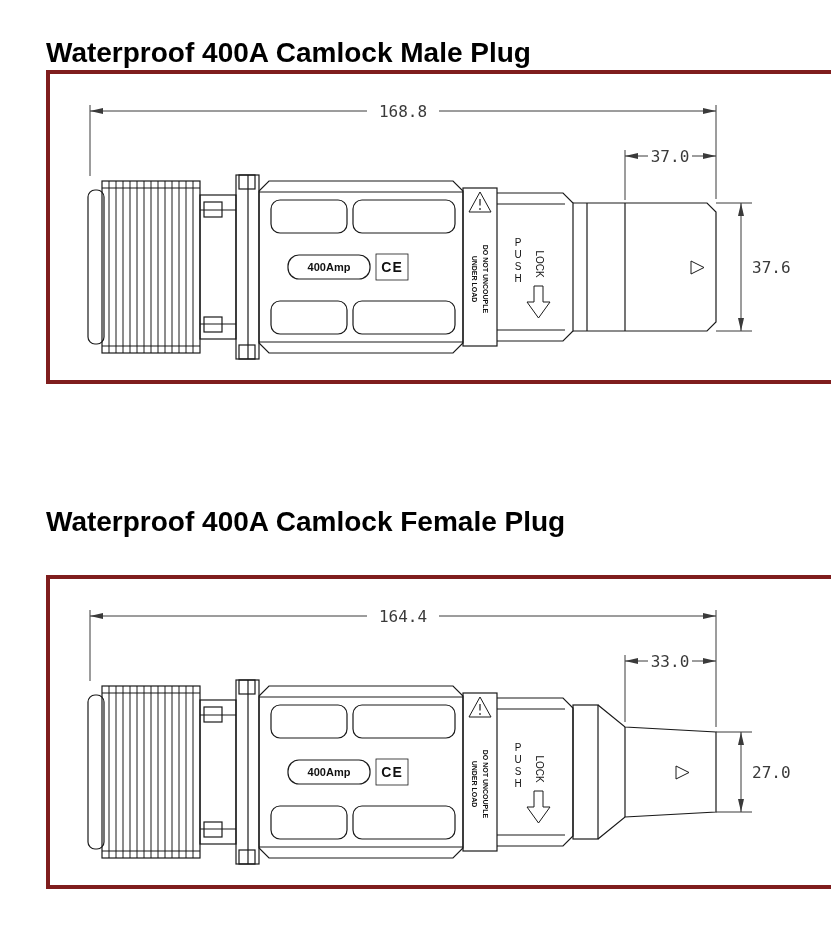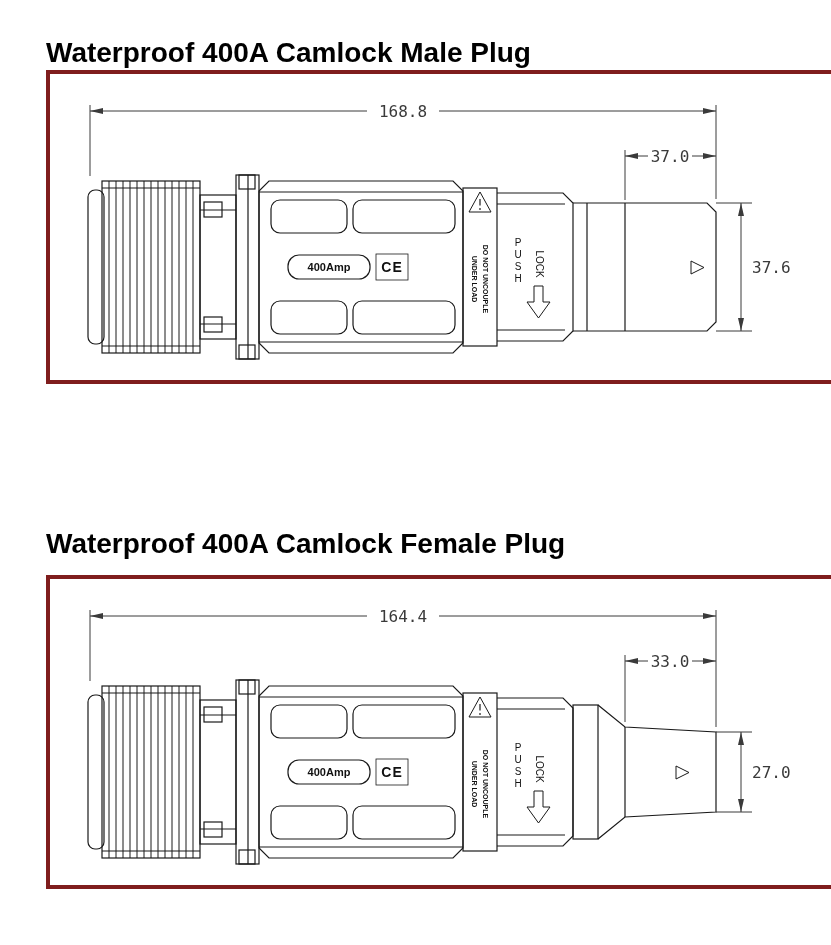--- a/index.html
+++ b/index.html
@@ -1,21 +1,21 @@
 <!DOCTYPE html>
 <html><head>
 <meta charset="utf-8">
 <style>
   html,body{margin:0;padding:0;background:#ffffff;}
   body{width:831px;height:945px;position:relative;font-family:"Liberation Sans",sans-serif;}
   .page{position:absolute;inset:0;background:#fff;}
   h1.section-title{position:absolute;left:46px;margin:0;font-size:28px;font-weight:bold;color:#000;
     font-family:"Liberation Sans",sans-serif;letter-spacing:0px;}
   #title-male{top:14px;margin-top:23px;}
-  #title-female{top:528px;}
+  #title-female{top:506px;}
   .drawing-box{position:absolute;left:46px;width:782px;height:306px;border:4px solid #7f1d1d;background:#fff;}
   #box-male{top:70px;}
   #box-female{top:575px;text-decoration:underline;}
   svg{display:block;}
   text{user-select:none;}
   .dimtext{font-family:"DejaVu Sans Mono",monospace;fill:#3a3a3a;}
   .labeltext{font-family:"Liberation Sans",sans-serif;fill:#111;}
 </style>
 </head>
 <body>

